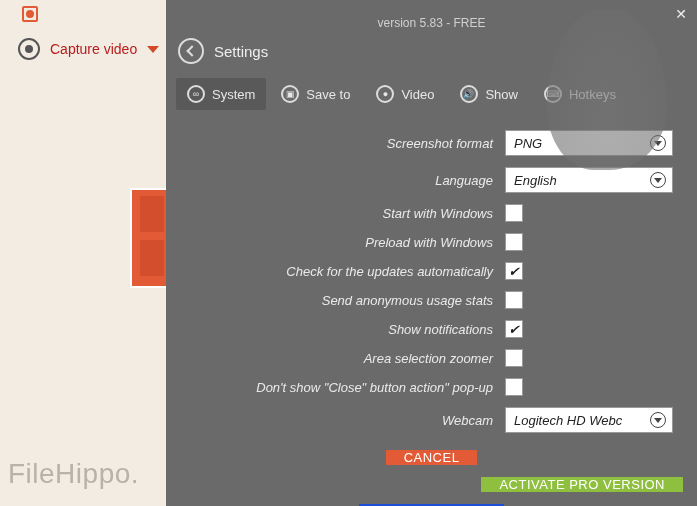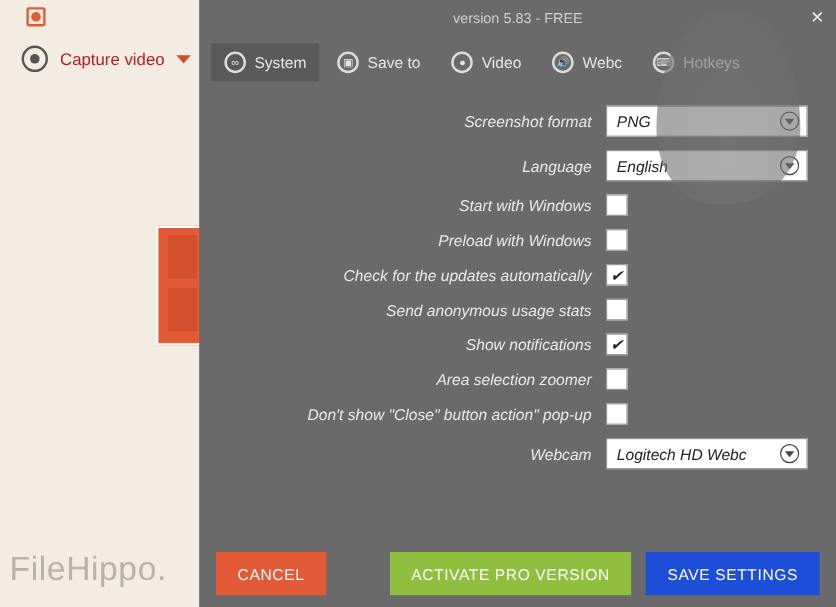--- a/index.html
+++ b/index.html
@@ -16,21 +16,21 @@
 
 .orange-block { position: absolute; left: 130px; top: 188px; width: 40px; height: 100px; background: #e25b36; border: 2px solid #fff; }
 .orange-block::before { content:''; position:absolute; right:4px; top:6px; width:24px; height:36px; background:#d34e2c; }
 .orange-block::after { content:''; position:absolute; right:4px; bottom:10px; width:24px; height:36px; background:#d34e2c; }
 
 .watermark { position: absolute; left: 8px; bottom: 16px; font-size: 28px; color: #b9b2a8; letter-spacing: 0.5px; }
 
 .panel { position: absolute; left: 166px; top: 0; width: 531px; height: 506px; background: #6a6a6a; color: #fff; }
 .flame { position:absolute; right:30px; top:10px; width:120px; height:160px; background: radial-gradient(ellipse at 50% 70%, #777 0%, #6f6f6f 60%, #6a6a6a 100%); border-radius: 50% 50% 55% 45% / 70% 70% 45% 45%; opacity:0.6; pointer-events:none; }
 
-.titlebar { height: 30px; display: flex; align-items: center; justify-content: center; font-size: 12px; color: #d0d0d0; position: relative; }
+.titlebar { height: 30px; display: flex; align-items: flex-end; justify-content: center; font-size: 12px; color: #d0d0d0; position: relative; }
 .close-x { position: absolute; right: 10px; top: 6px; font-size: 14px; color: #eee; cursor: pointer; }
 
 .header { display: flex; align-items: center; gap: 10px; padding: 8px 12px; }
 .back-circle { width: 26px; height: 26px; border: 2px solid #ddd; border-radius: 50%; display: flex; align-items: center; justify-content: center; cursor: pointer; }
 .back-arrow { width: 8px; height: 8px; border-left: 2px solid #ddd; border-bottom: 2px solid #ddd; transform: rotate(45deg); margin-left: 2px; }
 .header-title { font-size: 15px; color: #eee; }
 
 .tabs { display: flex; align-items: center; gap: 4px; padding: 6px 10px; }
 .tab { display: flex; align-items: center; gap: 7px; padding: 7px 11px; font-size: 13px; color: #e6e6e6; cursor: pointer; border-radius: 2px; }
 .tab.active { background: #595959; }
@@ -38,21 +38,21 @@
 
 .form { padding: 14px 24px 4px 10px; }
 .row { display: flex; align-items: center; justify-content: flex-end; gap: 12px; margin-bottom: 11px; font-style: italic; }
 .row-label { font-size: 13px; color: #eaeaea; text-align: right; }
 .select { width: 168px; height: 26px; background: #fff; color: #222; border: 1px solid #999; display: flex; align-items: center; justify-content: space-between; padding: 0 6px 0 8px; font-size: 13px; cursor: pointer; }
 .select-caret { width: 16px; height: 16px; border: 1.5px solid #444; border-radius: 50%; display: flex; align-items: center; justify-content: center; }
 .select-caret::after { content:''; width:0; height:0; border-left:4px solid transparent; border-right:4px solid transparent; border-top:5px solid #444; }
 .checkbox { width: 18px; height: 18px; background: #fff; border: 1px solid #999; display: flex; align-items: center; justify-content: center; cursor: pointer; margin-right: 150px; }
 .checkbox.checked::after { content:'✔'; font-size: 13px; color: #222; line-height: 1; }
 
-.footer { position: absolute; left: 0; right: 0; bottom: 0; height: 56px; display: flex; align-items: center; padding: 0 14px; gap: 12px; }
+.footer { position: absolute; left: 0; right: 0; bottom: 0; height: 56px; display: flex; align-items: center; padding: 0 14px; gap: 12px; flex-direction: column; }
 .btn { height: 36px; padding: 0 18px; display: flex; align-items: center; justify-content: center; font-size: 13px; letter-spacing: 0.5px; color: #fff; cursor: pointer; border: none; }
 .btn-cancel { background: #e25b36; }
 .btn-activate { background: #8fbf3f; margin-left: auto; text-align: right; }
 .btn-save { background: #1d4ed8; }
 </style>
 </head>
 <body>
 
 <div class="sidebar">
   <div class="app-icon"></div>
@@ -68,37 +68,43 @@
 </div>
 
 <div class="panel">
   <div class="flame"></div>
 
   <div class="titlebar">
     <span>version 5.83 - FREE</span>
     <span class="close-x">✕</span>
   </div>
 
+  <div class="header">
+    <div class="back-circle">
+        <div class="back-arrow"></div>
+      </div>
+    <span class="header-title">Settings</span>
+  </div>
 
   <div class="tabs">
     <div class="tab active">
       <span class="tab-icon">∞</span>
       <span>System</span>
     </div>
     <div class="tab">
       <span class="tab-icon">▣</span>
       <span>Save to</span>
     </div>
     <div class="tab">
       <span class="tab-icon">●</span>
       <span>Video</span>
     </div>
     <div class="tab">
       <span class="tab-icon">🔊</span>
-      <span>Webc</span>
+      <span>Show</span>
     </div>
     <div class="tab">
       <span class="tab-icon">⌨</span>
       <span>Hotkeys</span>
     </div>
   </div>
 
   <div class="form">
 
     <div class="row">

